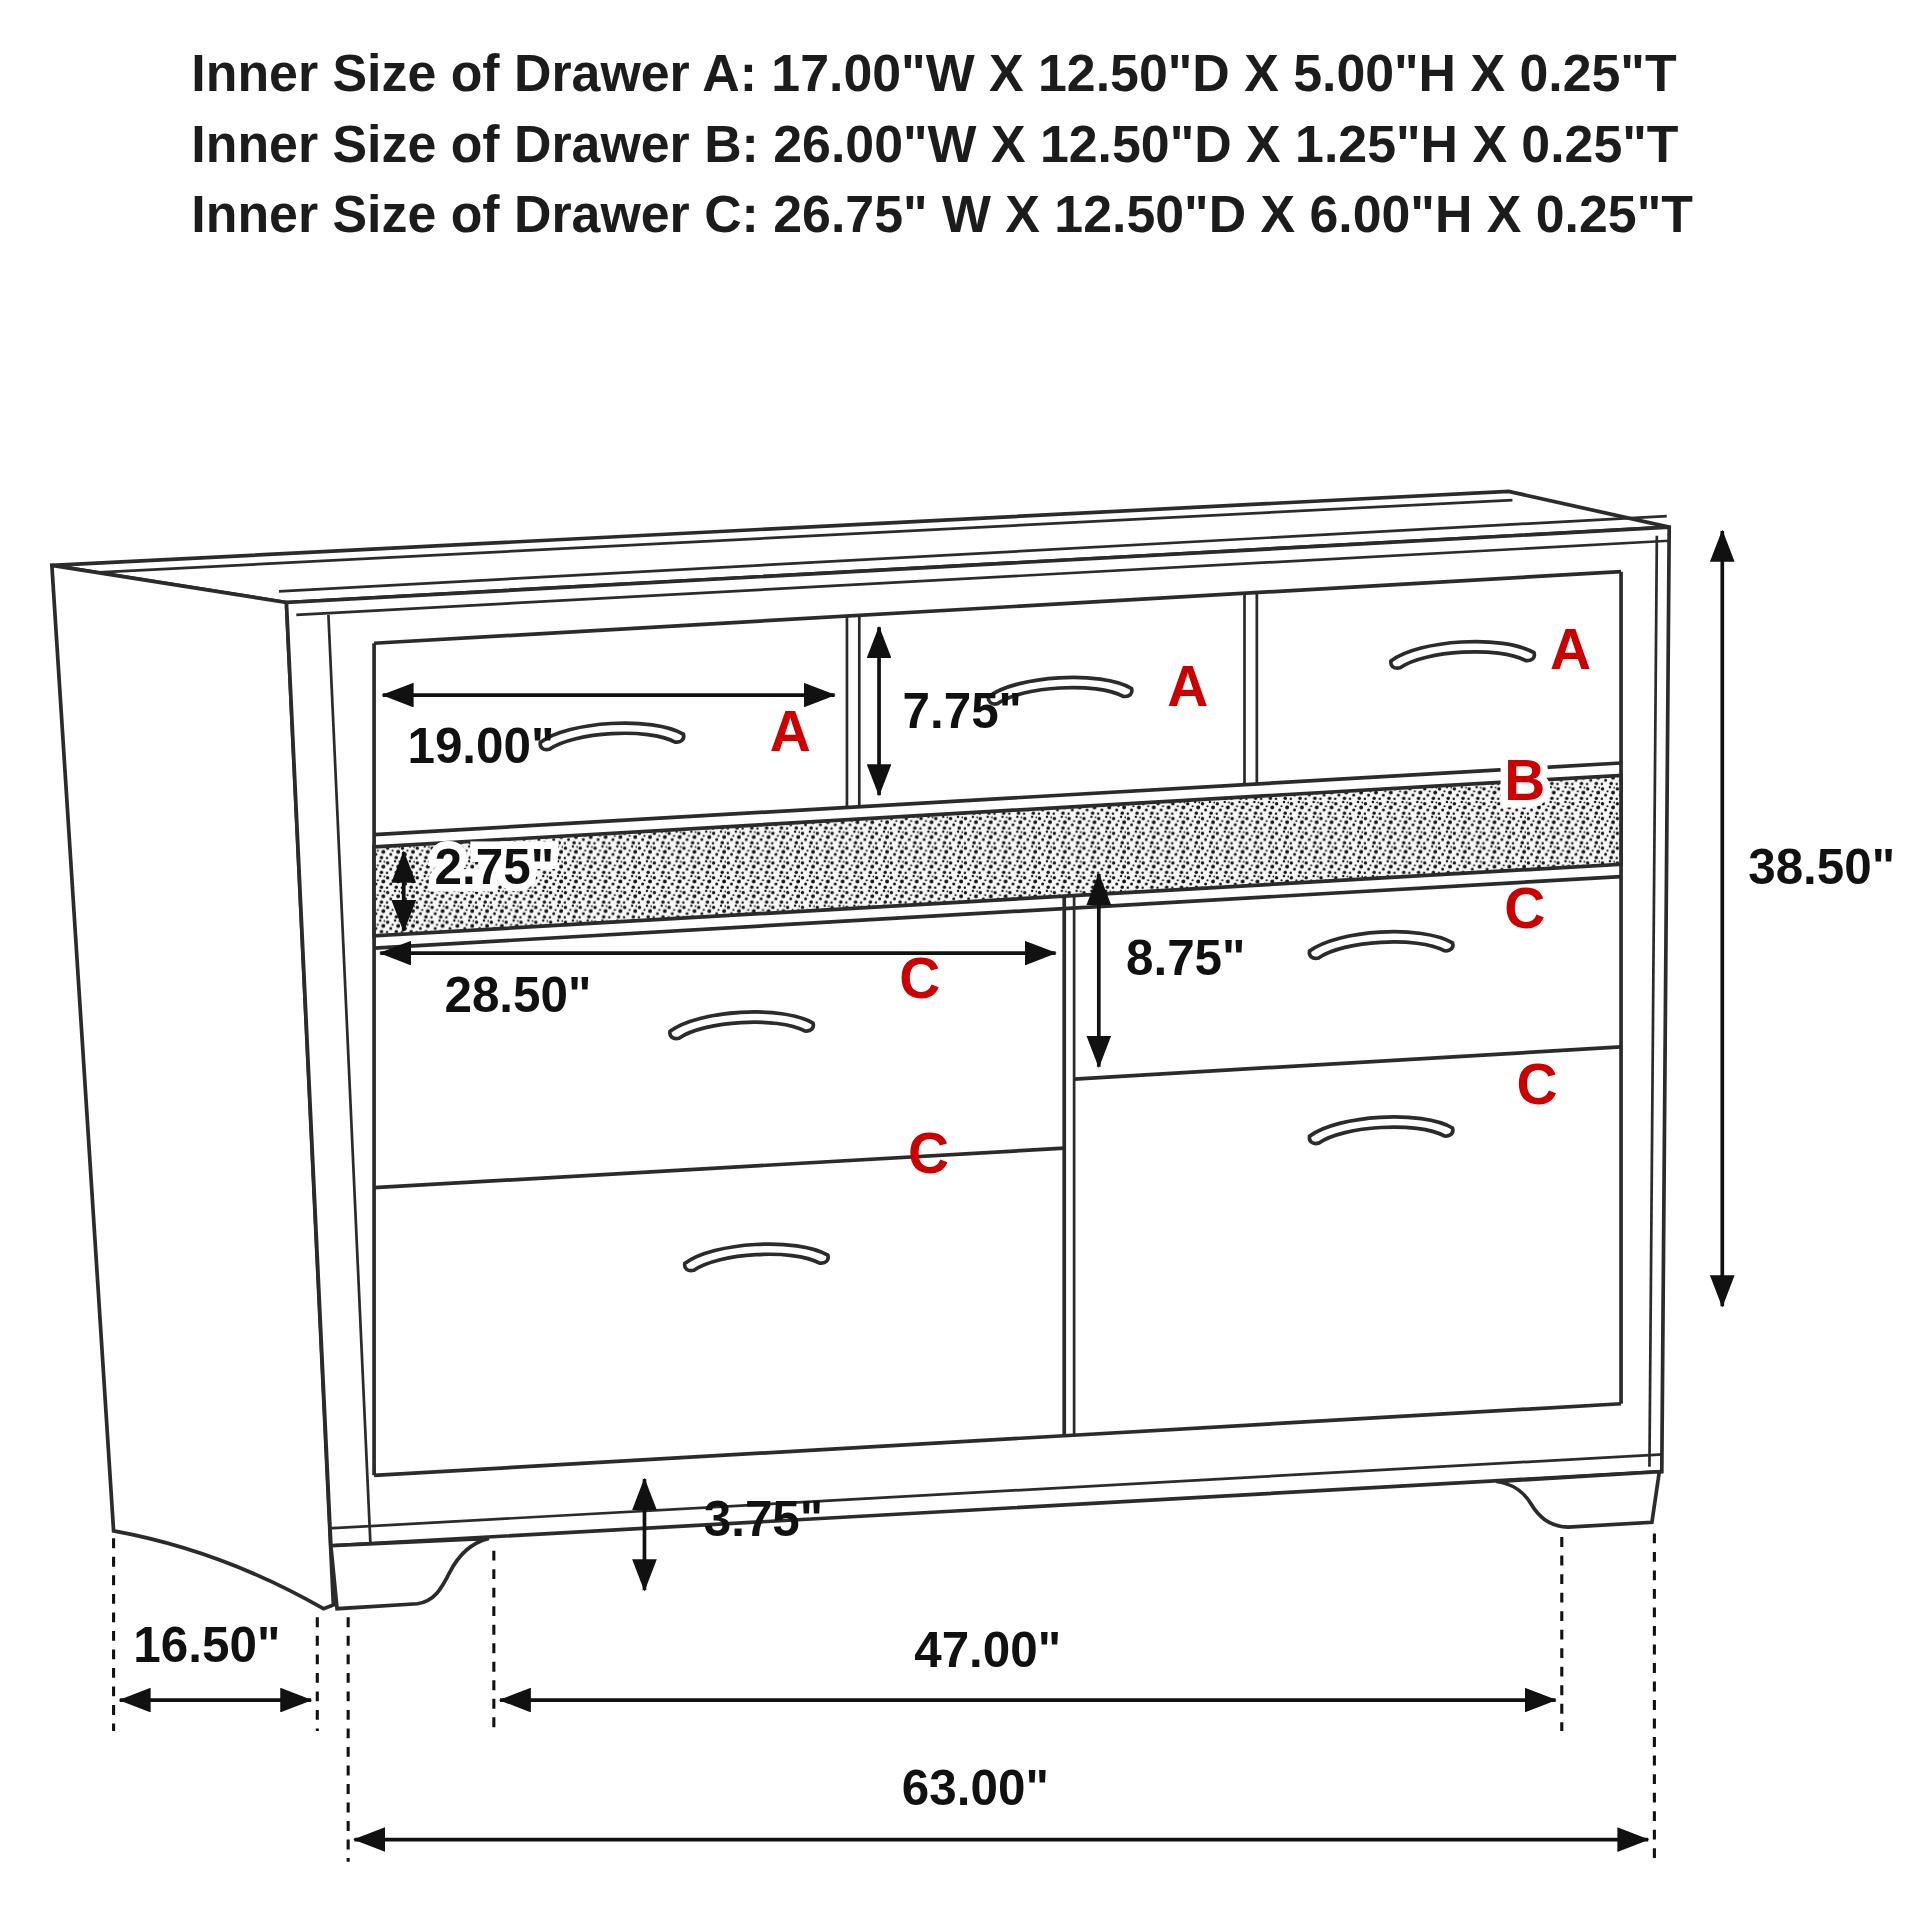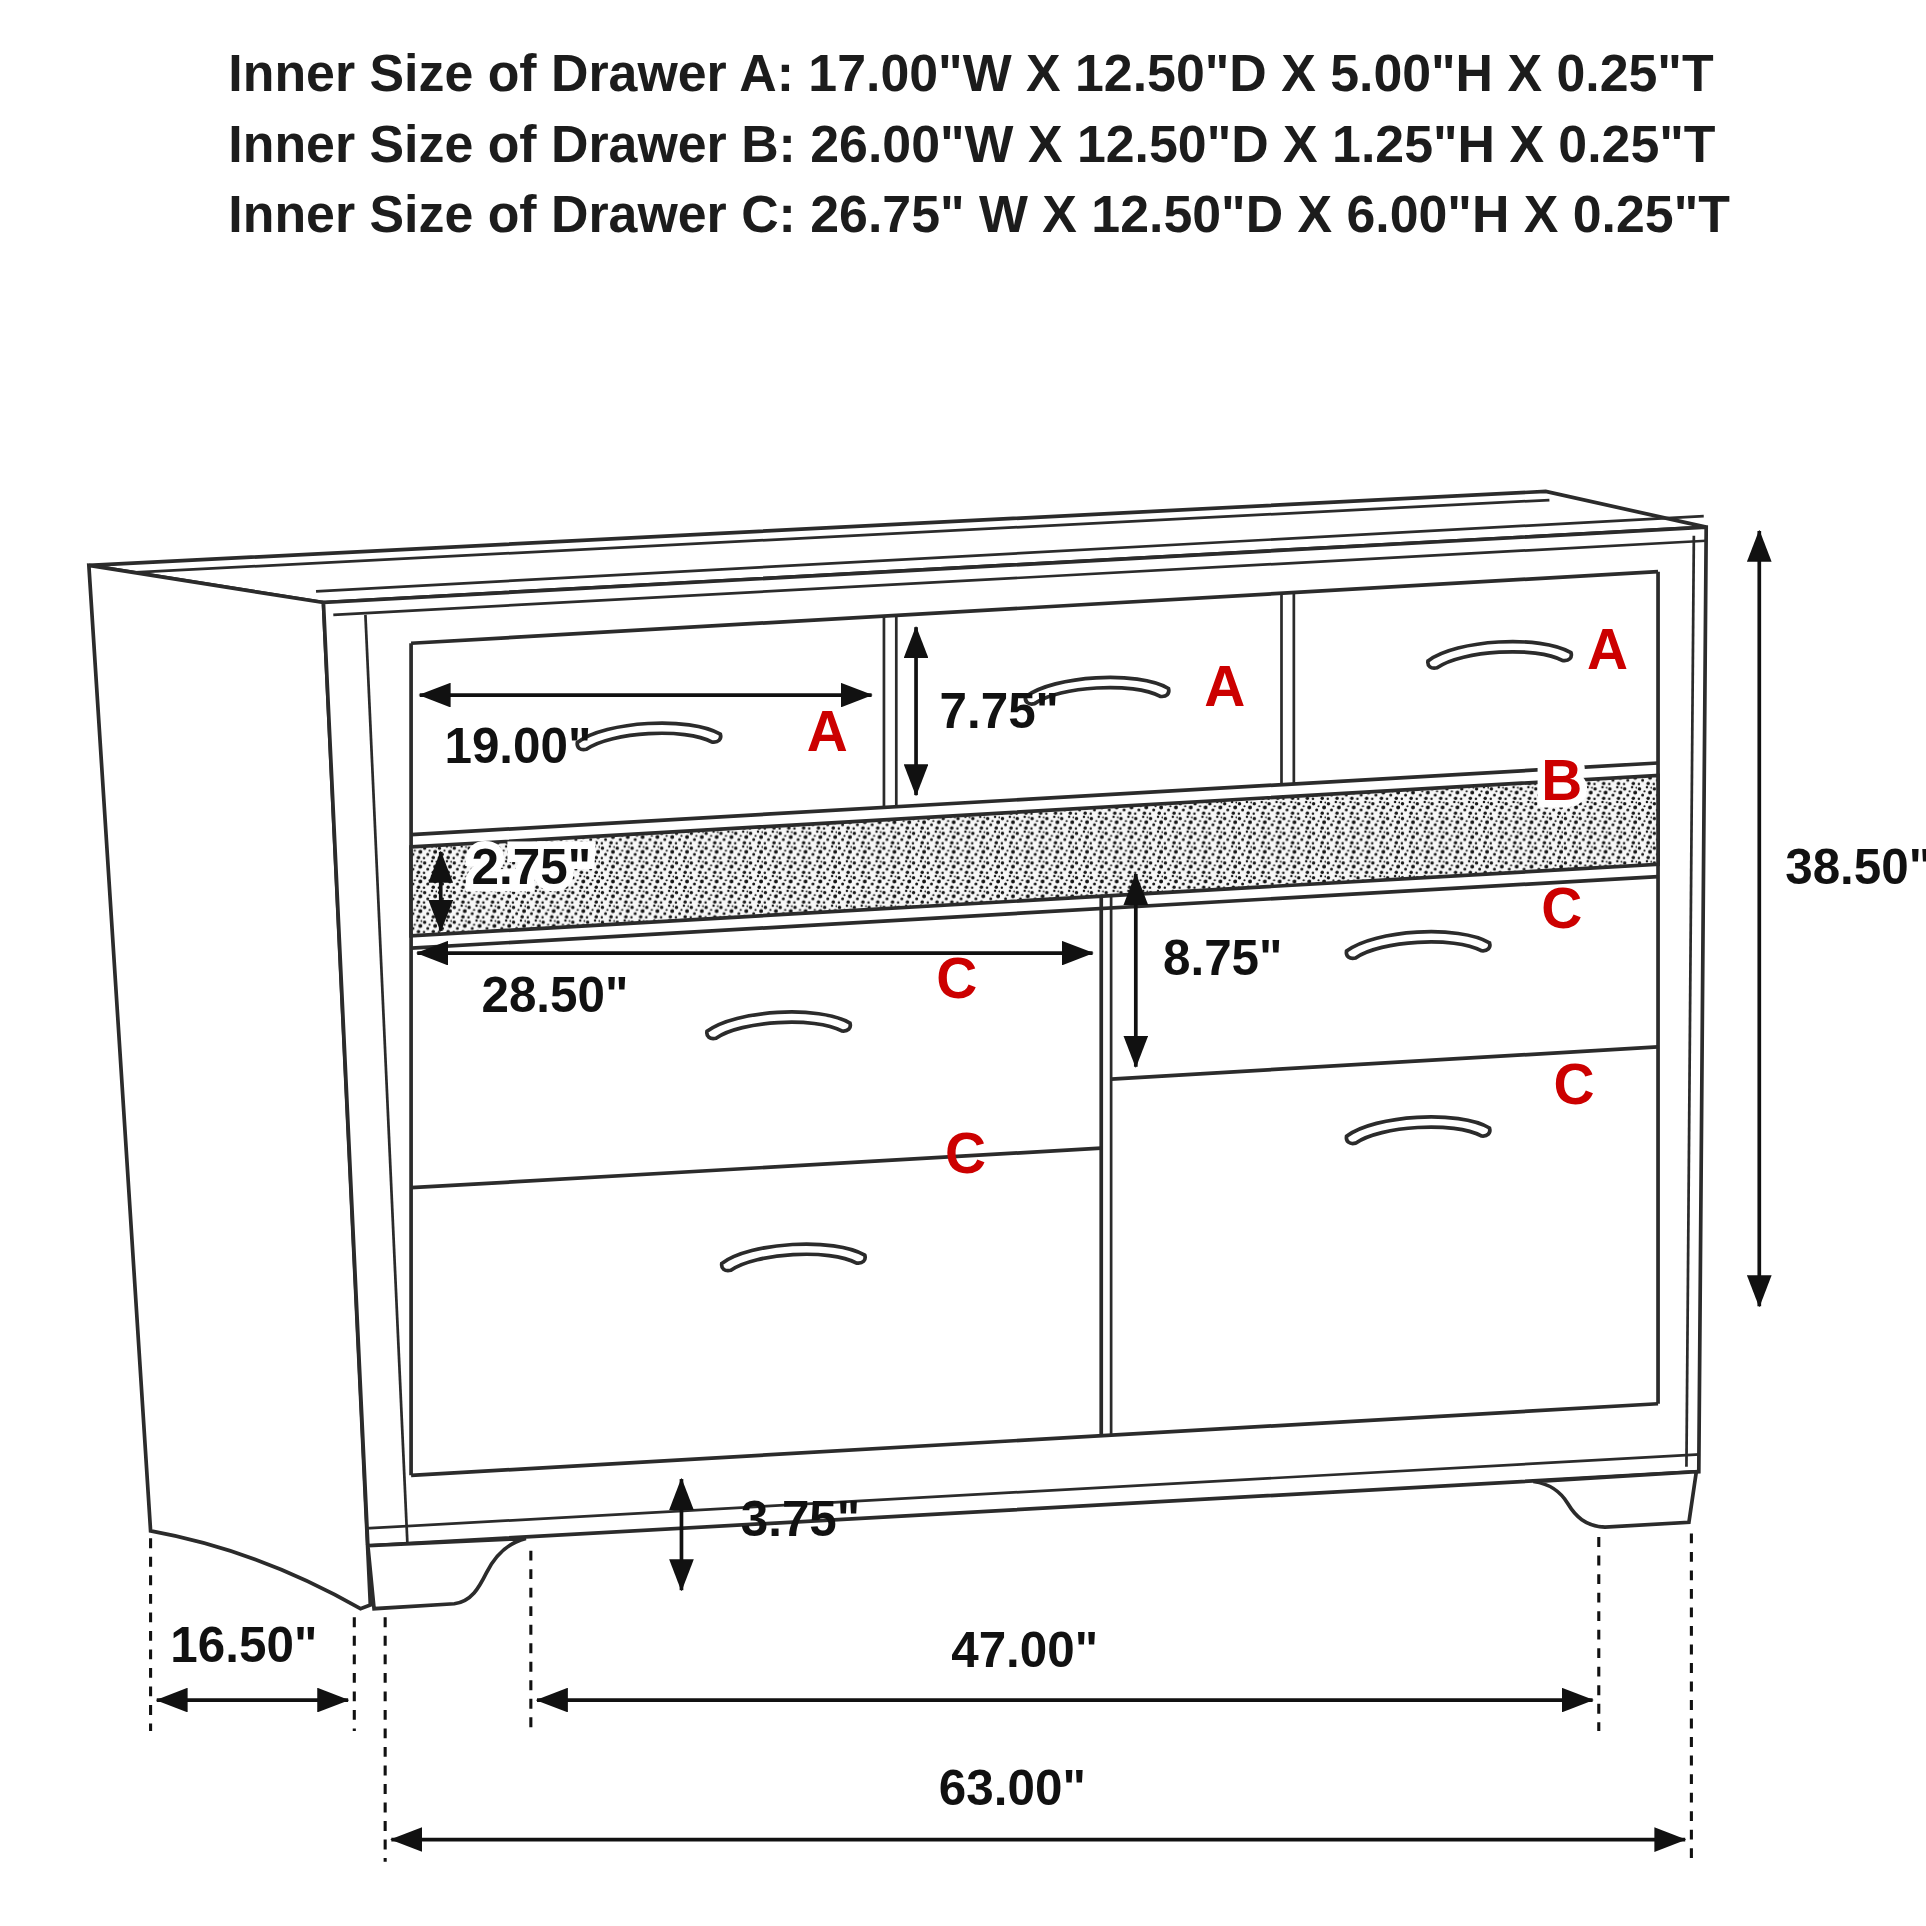--- a/index.html
+++ b/index.html
@@ -1,17 +1,17 @@
 <!DOCTYPE html>
 <html style="font-size:12.3px"><head>
 <meta charset="utf-8">
 <style>
   html,body{margin:0;padding:0;background:#ffffff;}
   body{width:1926px;height:1926px;font-family:"Liberation Sans",sans-serif;}
-  .stage{width:1596px;height:1926px;position:relative;background:#fff;margin-left:37px;}
+  .stage{width:1596px;height:1926px;position:relative;background:#fff;}
   svg{display:block;}
   .hdr{font:bold 42px "Liberation Sans",sans-serif;fill:#1c1c1c;}
   .dim{font:bold 40px "Liberation Sans",sans-serif;fill:#111;}
   .dimmid{text-anchor:middle;}
   .halo{stroke:#ffffff;stroke-width:12px;paint-order:stroke;}
   .lbl{font:bold 46px "Liberation Sans",sans-serif;fill:#cc0000;text-anchor:middle;}
   .ln{stroke:#2b2b2b;stroke-width:3;fill:none;}
   .ln2{stroke:#2b2b2b;stroke-width:2.2;fill:none;}
   .face{fill:#ffffff;stroke:#2b2b2b;stroke-width:3;}
   .dimln{stroke:#111;stroke-width:3;fill:none;}

